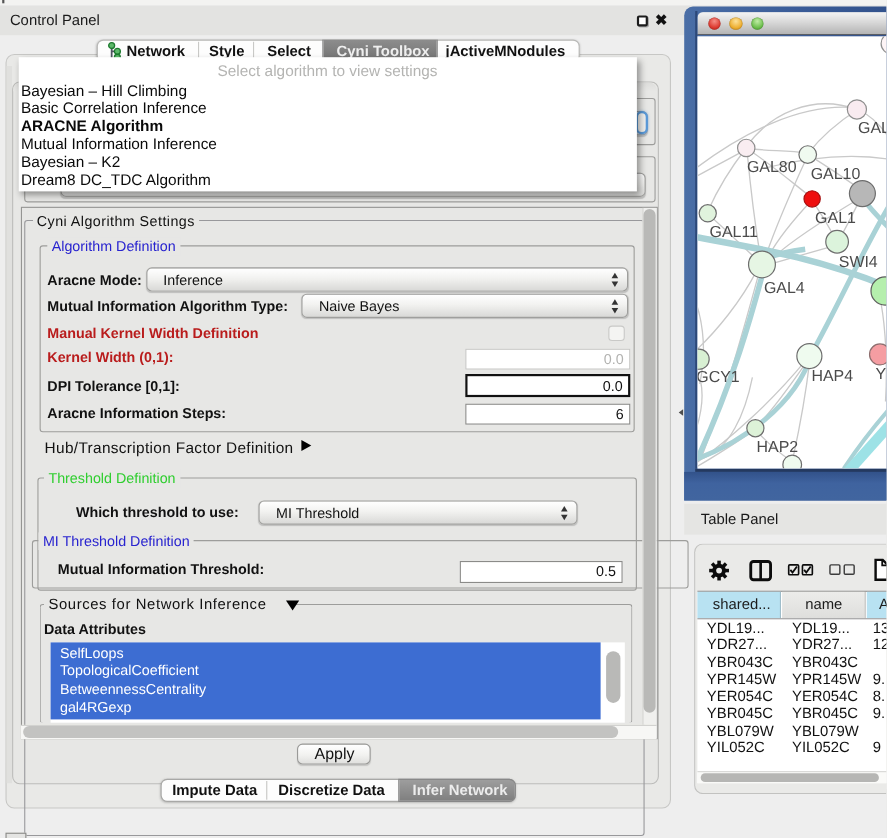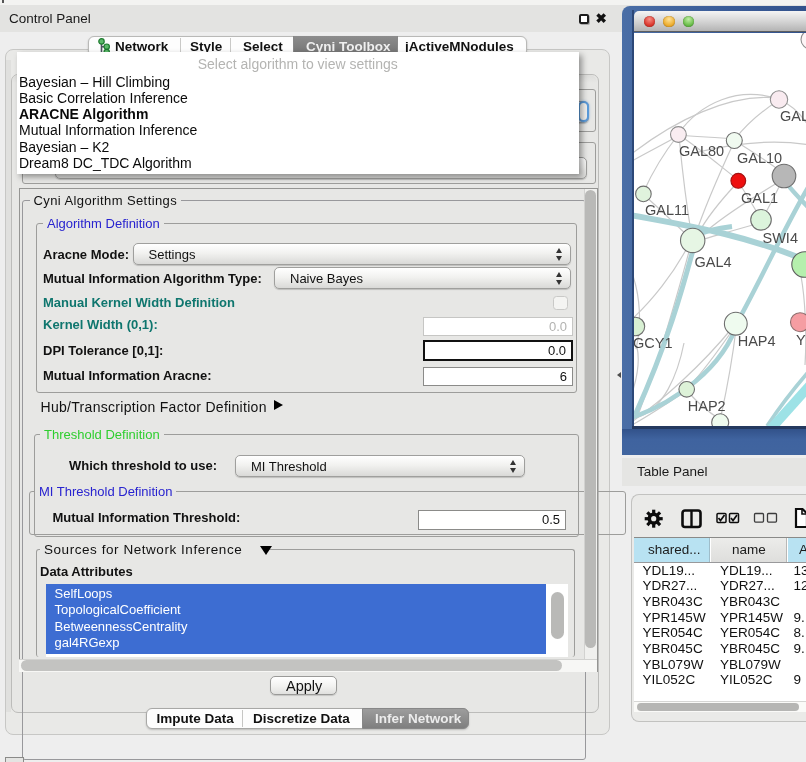--- a/index.html
+++ b/index.html
@@ -1,21 +1,21 @@
 <!DOCTYPE html>
 <html><head>
 <meta charset="utf-8">
 <style>
 *{margin:0;padding:0;box-sizing:border-box}
 html,body{width:806px;height:762px;overflow:hidden}
 body{font-family:"Liberation Sans",sans-serif;background:#eeeeee;position:relative;font-size:13px;color:#111}
 .abs{position:absolute}
 .lbl{position:absolute;white-space:nowrap;line-height:16px}
 .b{font-weight:bold}
-.gray{color:#0f766e}
+.gray{color:#b91c1c}
 .groupbox{position:absolute;border:1px solid #9d9d9b;border-radius:3px}
 .gtitle{position:absolute;top:-8px;background:#e7e7e5;padding:0 4px;line-height:16px;white-space:nowrap}
 .field{position:absolute;background:#fff;text-align:right;padding-right:5px;line-height:17px}
 .combo{position:absolute;background:linear-gradient(#ffffff,#f2f2f0 45%,#d9d9d7);border:1px solid #9f9f9d;border-radius:5px;box-shadow:0 1px 1px rgba(0,0,0,0.18)}
 .combo .ctext{position:absolute;left:15px;top:2px;line-height:17px;white-space:nowrap}
 .arrows{position:absolute;right:7px;top:3px;width:7px;height:15px}
 .arrows:before{content:"";position:absolute;left:0;top:1px;border-left:3.5px solid transparent;border-right:3.5px solid transparent;border-bottom:5px solid #333}
 .arrows:after{content:"";position:absolute;left:0;bottom:1px;border-left:3.5px solid transparent;border-right:3.5px solid transparent;border-top:5px solid #333}
 </style>
 </head>
@@ -62,35 +62,35 @@
 
 <div class="groupbox" style="left:21.5px;top:200px;width:564px;height:560px;border-color:#98989b">
  <span class="gtitle" style="left:7px;font-size:13px;letter-spacing:0.4px">Cyni Algorithm Settings</span>
 </div>
 
 <div class="groupbox" style="left:36px;top:223px;width:541px;height:169.5px">
  <span class="gtitle" style="left:6px;font-size:13px;color:#2823cf">Algorithm Definition</span>
 </div>
 <div class="lbl b" style="left:43px;top:247px">Aracne Mode:</div>
 <div class="combo" style="left:132.5px;top:243px;width:438.5px;height:21.5px">
-    <span class="ctext">Settings</span>
+    <span class="ctext">Inference</span>
     <span class="arrows"></span>
   </div>
 <div class="lbl b" style="left:43px;top:270.5px">Mutual Information Algorithm Type:</div>
 <div class="combo" style="left:274px;top:267px;width:297px;height:21.5px">
     <span class="ctext">Naive Bayes</span>
     <span class="arrows"></span>
   </div>
 <div class="lbl b gray" style="left:43px;top:295px">Manual Kernel Width Definition</div>
 <div class="abs" style="left:553px;top:295.5px;width:14.5px;height:14.5px;background:#f4f4f2;border:1px solid #c9c9c7;border-radius:3.5px"></div>
 <div class="lbl b gray" style="left:43px;top:316.5px">Kernel Width (0,1):</div>
 <div class="field" style="left:422.5px;top:316.5px;width:150.5px;height:19px;border:1px solid #c6c6c4;color:#b3b3b1">0.0</div>
 <div class="lbl b" style="left:43px;top:342.5px">DPI Tolerance [0,1]:</div>
 <div class="field" style="left:422.5px;top:340px;width:150.5px;height:21px;border:2px solid #111">0.0</div>
-<div class="lbl b" style="left:43px;top:368px">Mutual Information Aracne:</div>
+<div class="lbl b" style="left:43px;top:368px">Aracne Information Steps:</div>
 <div class="field" style="left:422.5px;top:366.5px;width:150.5px;height:19.5px;border:1px solid #8b8b89">6</div>
 
 <div class="lbl" style="left:40.5px;top:398.5px;font-size:14px;letter-spacing:0.3px">Hub/Transcription Factor Definition</div>
 <div class="abs" style="left:274px;top:400px;width:0;height:0;border-top:5.5px solid transparent;border-bottom:5.5px solid transparent;border-left:9px solid #000"></div>
 
 <div class="groupbox" style="left:34px;top:434px;width:545px;height:103px">
  <span class="gtitle" style="left:5px;font-size:13px;color:#2fce2f">Threshold Definition</span>
 </div>
 <div class="lbl b" style="left:69px;top:458px">Which threshold to use:</div>
 <div class="combo" style="left:235px;top:455px;width:290px;height:21.5px">

